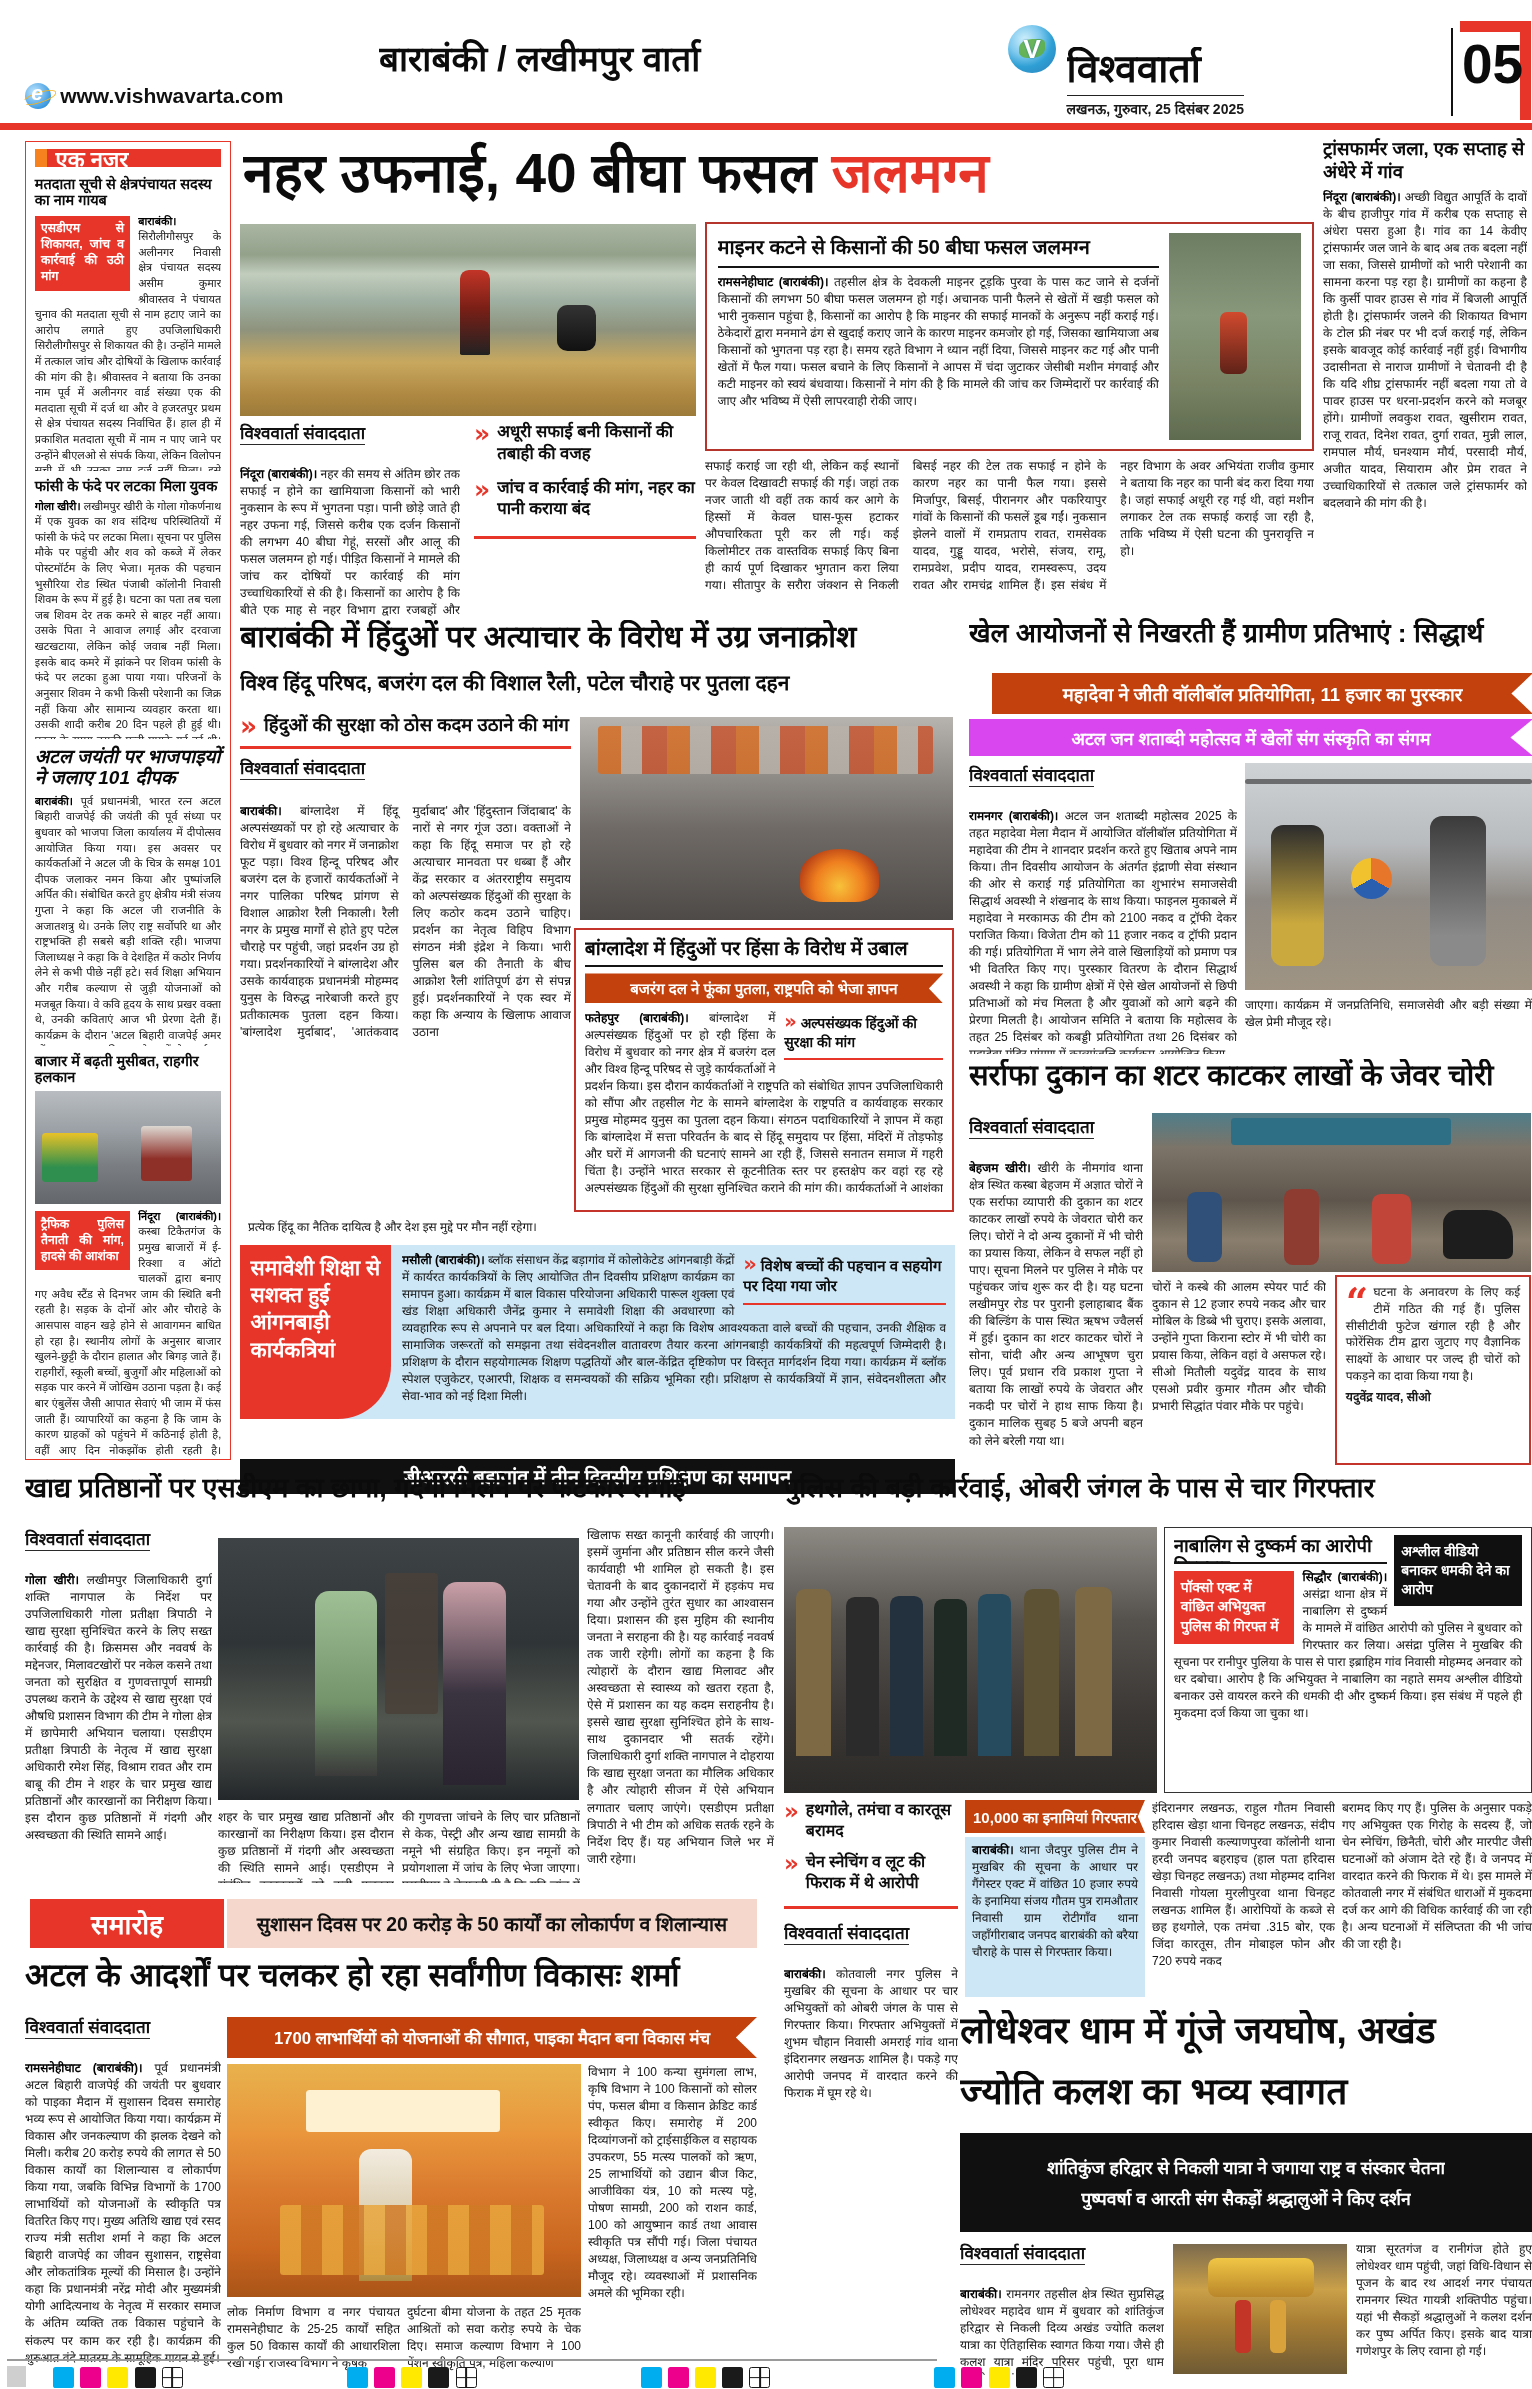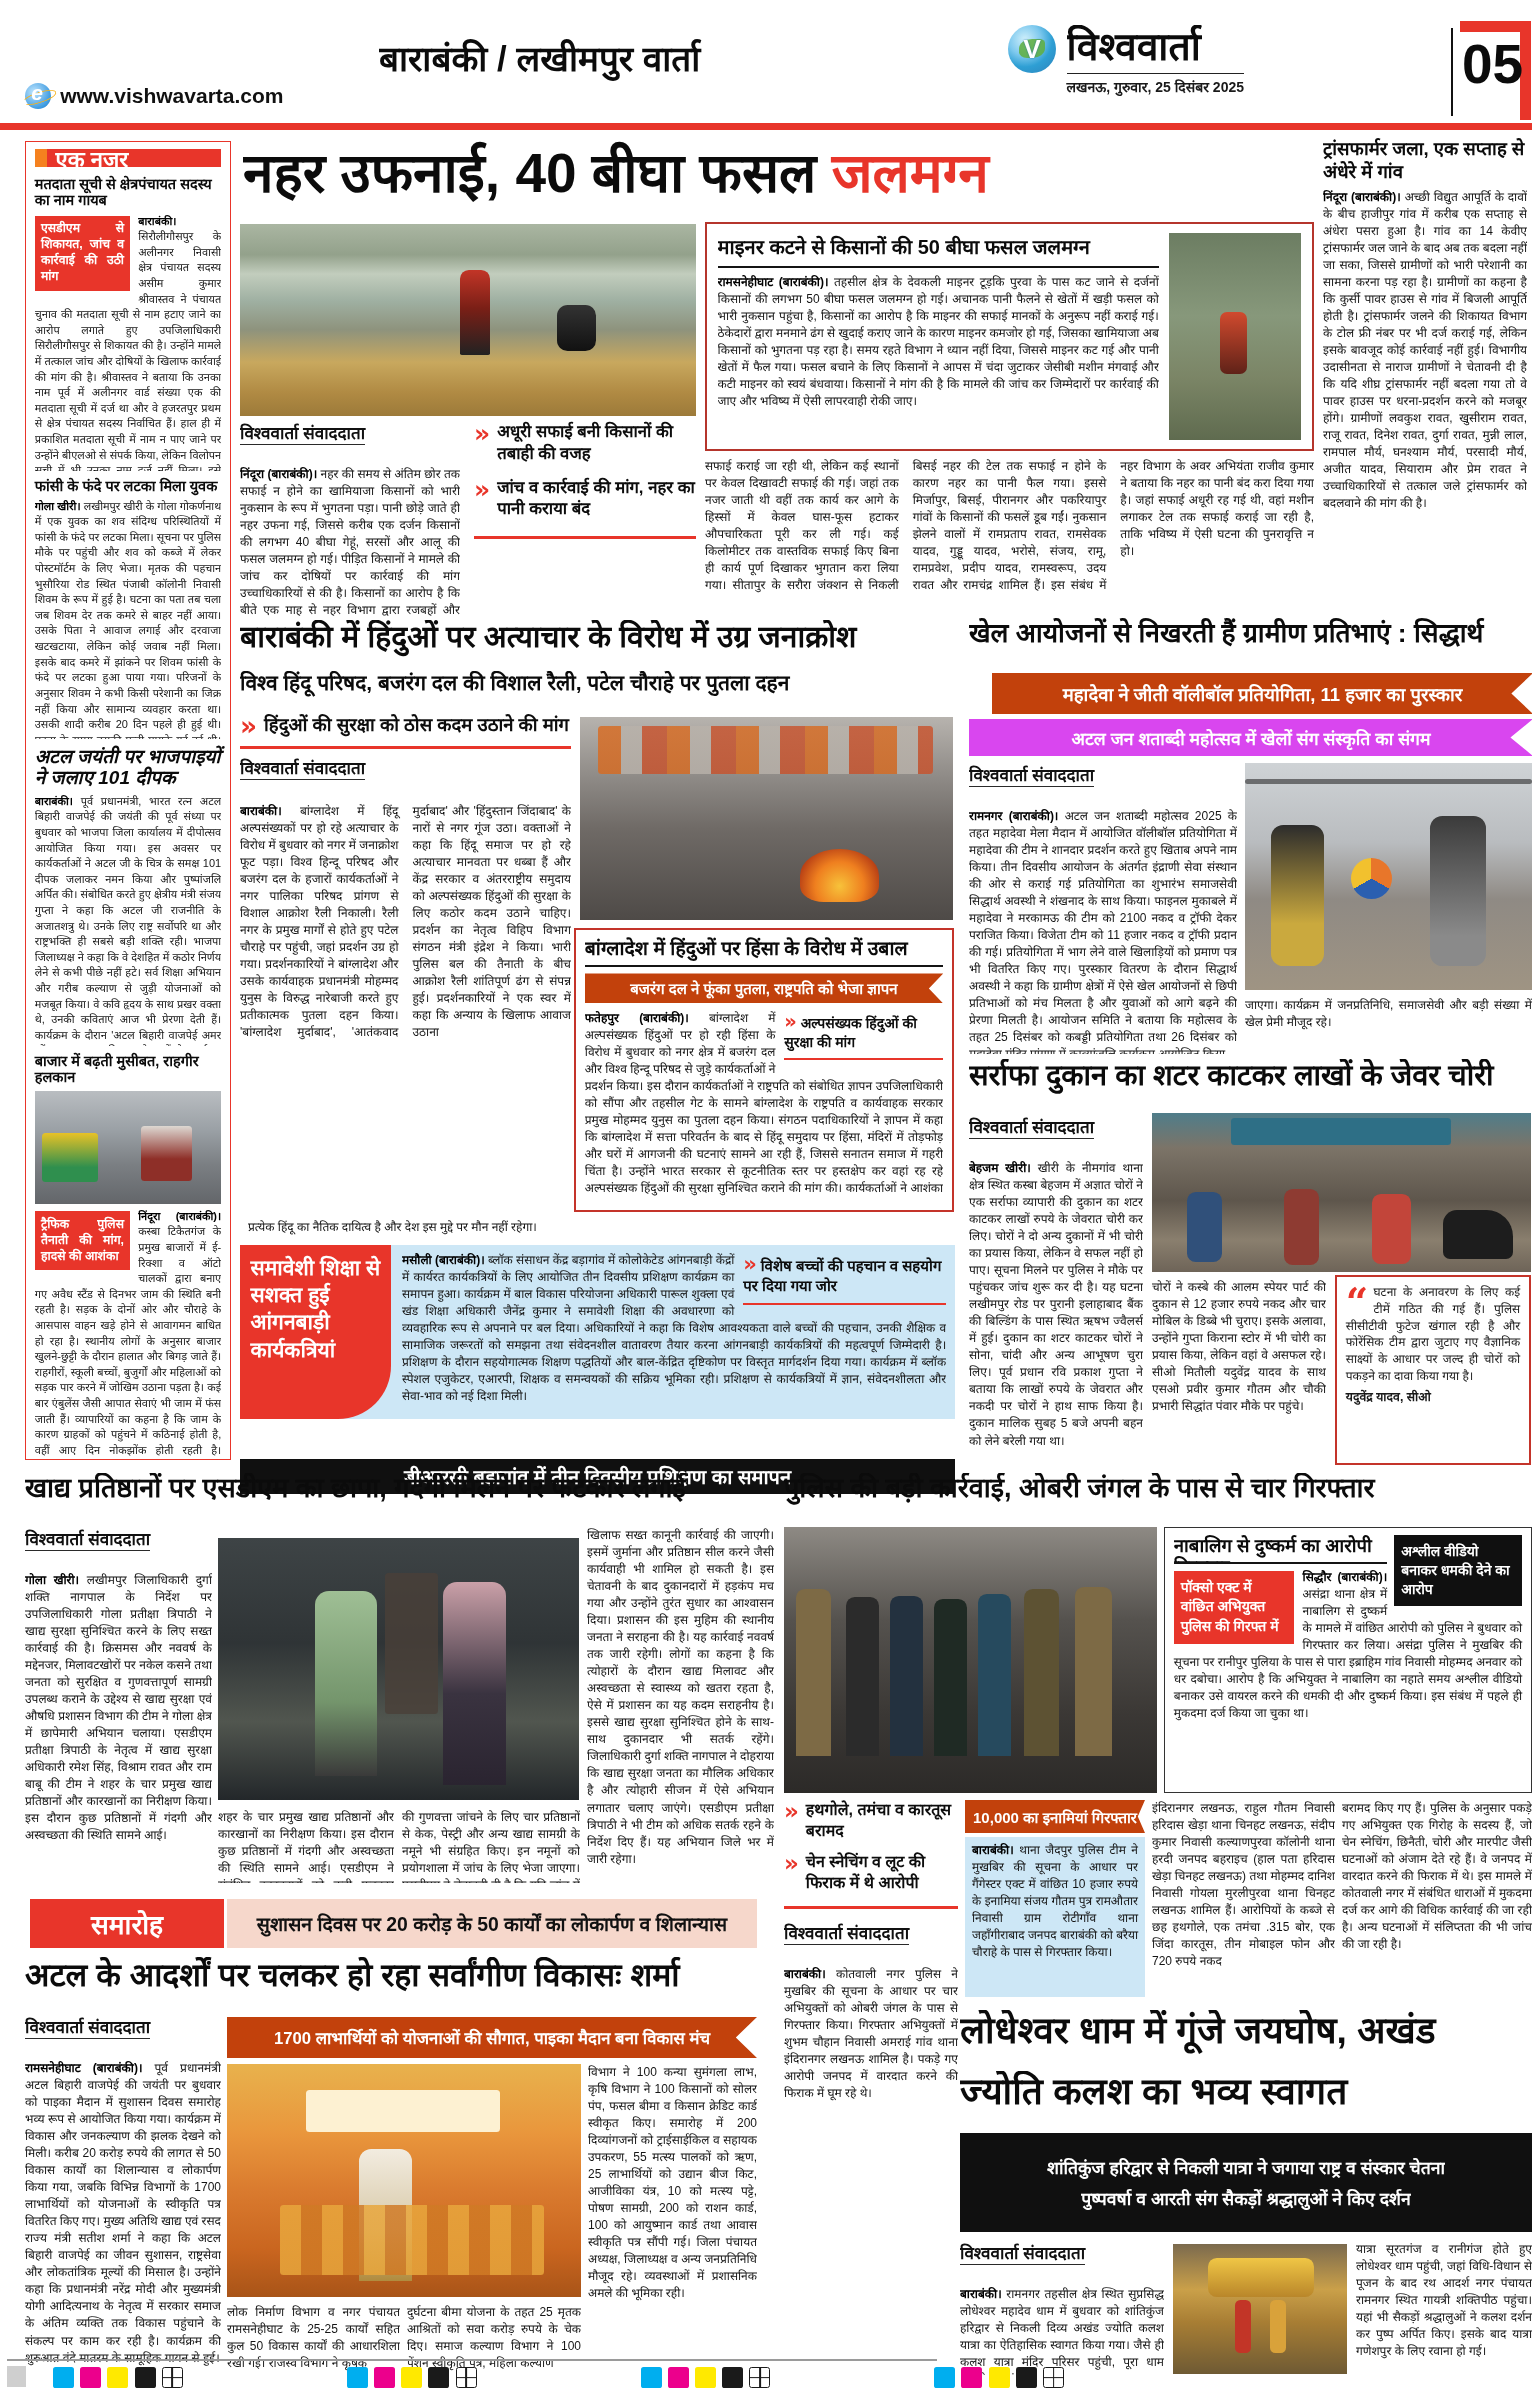--- a/index.html
+++ b/index.html
@@ -61,21 +61,21 @@
     <span class="iecircle"></span>
     <span style="font-weight:800;font-size:21px;color:#111;">www.vishwavarta.com</span>
   </div>
   <div class="abs hl center clip" style="left:379px;top:39px;width:581px;height:49px;font-size:35px;">बाराबंकी / लखीमपुर वार्ता</div>
   <div class="abs" style="left:1008px;top:25px;display:flex;gap:10.6px;align-items:flex-start;">
     <span class="globe">
         <span class="leaf"></span>
         <span class="v">V</span>
       </span>
     <span style="display:inline-block;">
-      <div class="hl clip" style="font-size:39px;height:46px;">विश्ववार्ता</div>
+      <div class="hl clip" style="font-size:39px;height:46px;margin-top:22px;">विश्ववार्ता</div>
       <div style="font-size:14px;font-weight:800;border-top:1.8px solid #222;padding-top:3.5px;margin-top:1.8px;">लखनऊ,  गुरुवार, 25 दिसंबर 2025</div>
     </span>
   </div>
   <div class="abs" style="left:1451px;top:28px;height:88px;border-left:2.2px solid #111;"></div>
   <div class="abs" style="left:1460px;top:21px;width:69px;height:10.6px;background:#e8352a;"></div>
   <div class="abs" style="left:1520px;top:21px;width:10.6px;height:99px;background:#e8352a;"></div>
   <div class="abs hl" style="left:1462px;top:33px;font-size:55px;">05</div>
   <div class="abs" style="left:0;top:123px;width:1532px;height:7px;background:#e8352a;"></div>
 
   <div class="abs clip" style="left:25px;top:141px;width:206px;height:1319px;border:1.8px solid #e8352a;padding:7px 8.8px;box-sizing:border-box;">

